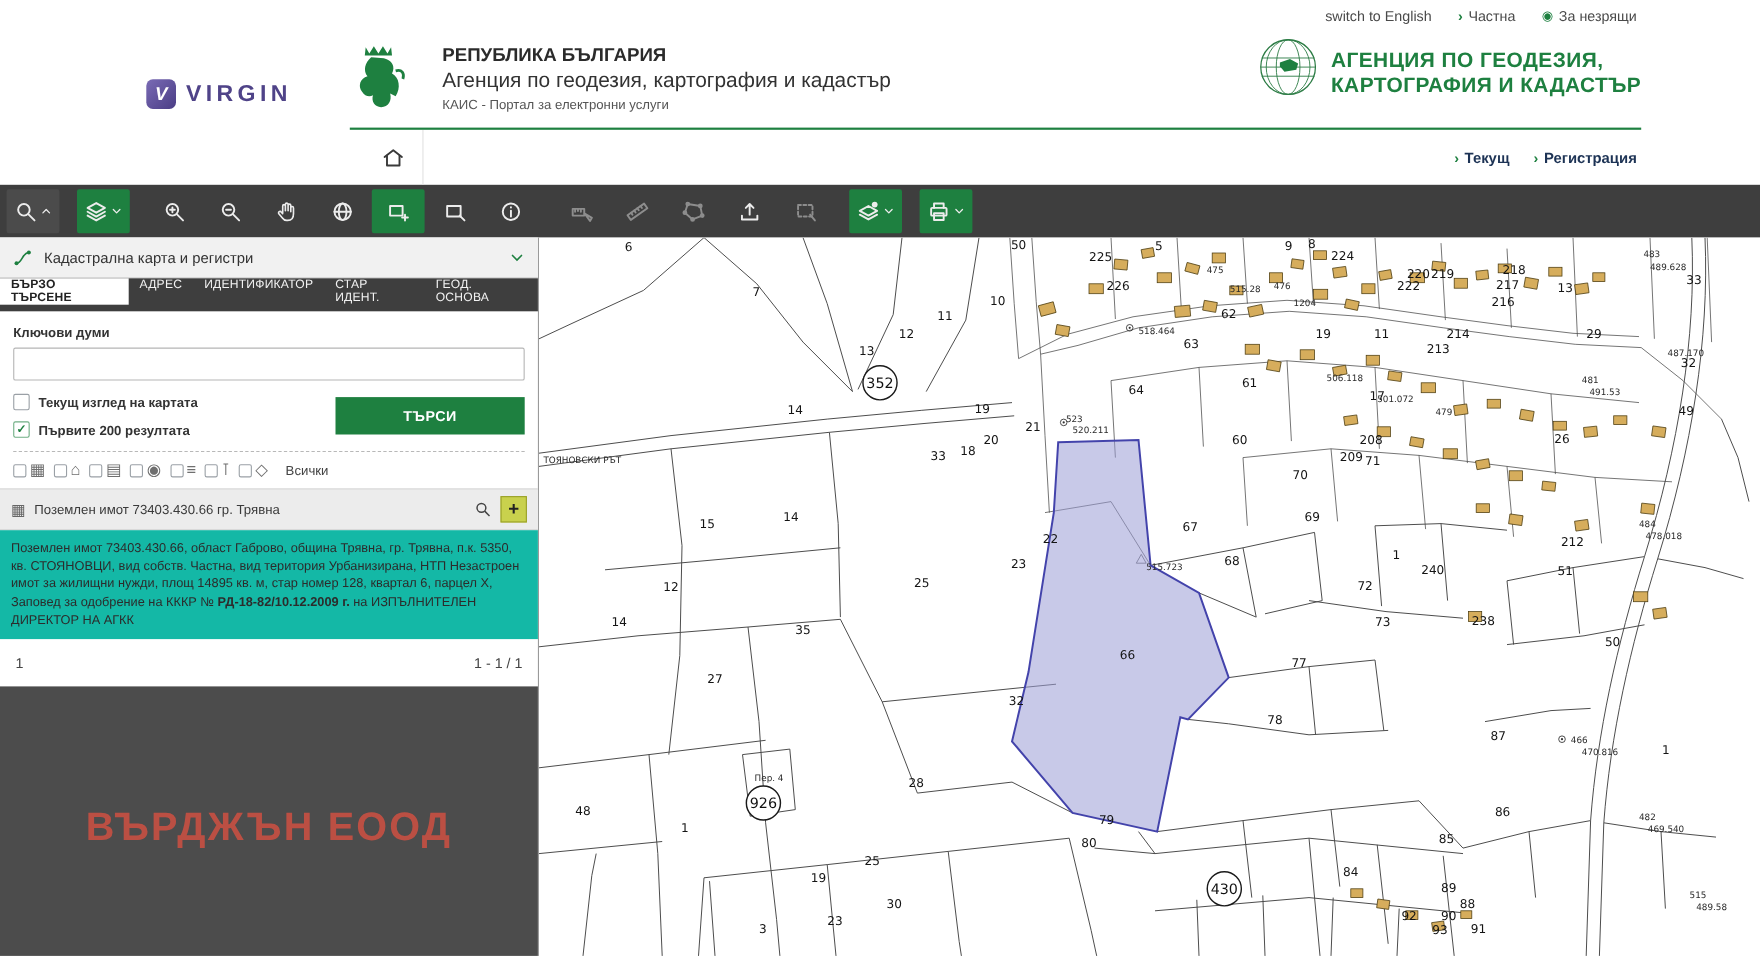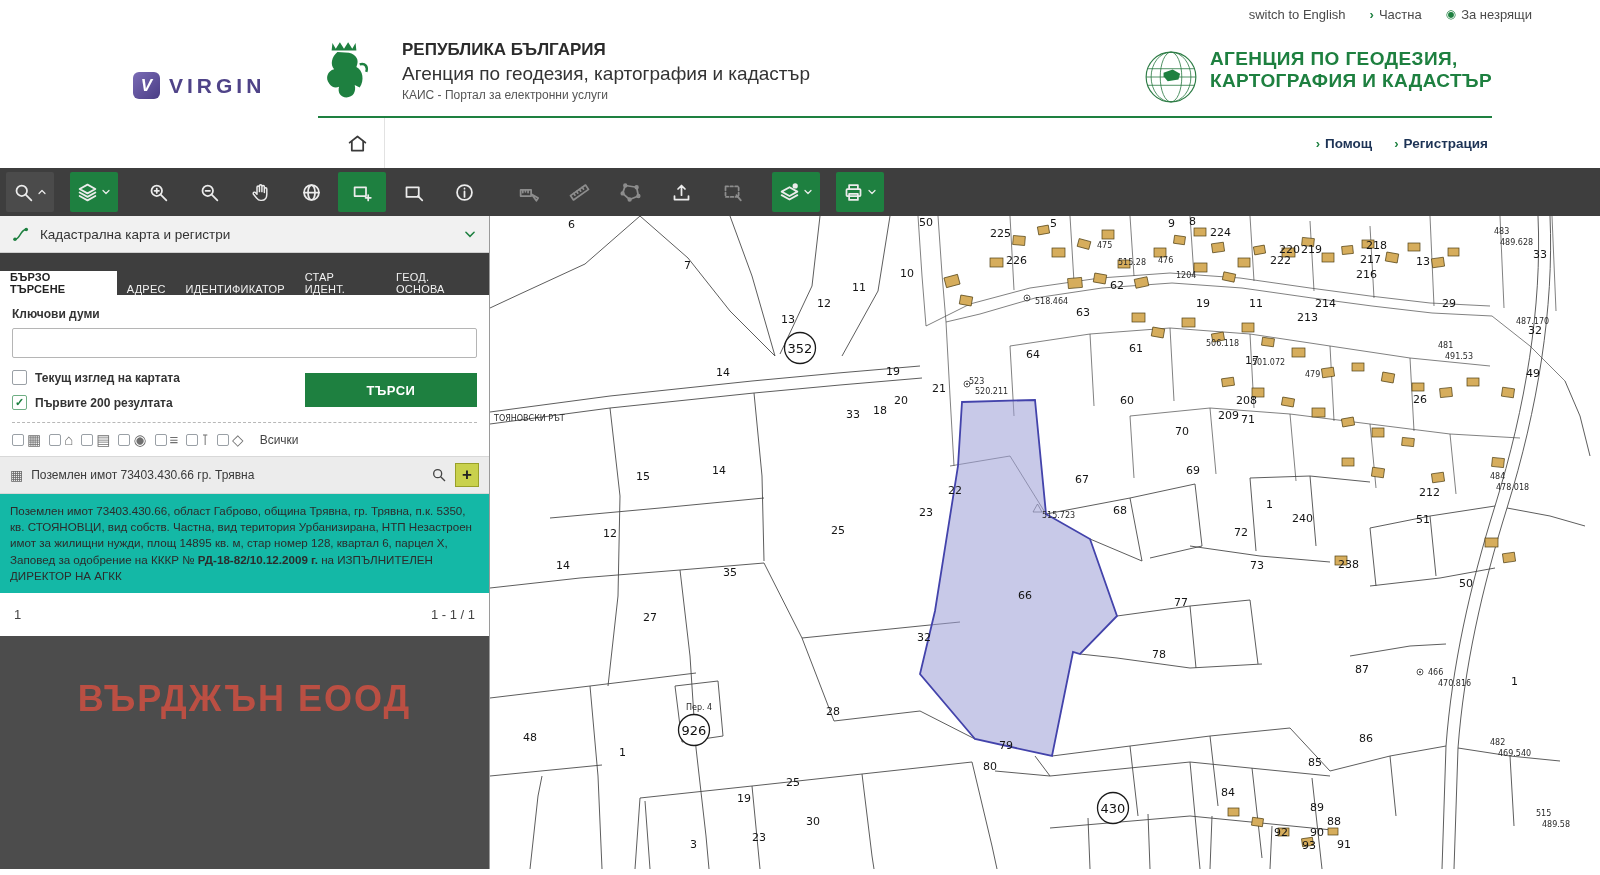--- a/index.html
+++ b/index.html
@@ -1,33 +1,33 @@
 <!DOCTYPE html>
 <html><head>
 <meta charset="utf-8">
 <style>
   html,body{margin:0;padding:0}
   body{width:1600px;height:875px;font-family:"Liberation Sans",sans-serif;background:#fff;overflow:hidden;-webkit-font-smoothing:antialiased}
 
   
-  .topbar{height:28px;display:flex;justify-content:flex-end;align-items:center;gap:24px;padding-right:68px;font-size:13px;color:#4a4a4a}
+  .topbar{height:28px;display:flex;justify-content:flex-end;align-items:center;gap:24px;padding-right:112px;font-size:13px;color:#4a4a4a}
   .toplink{display:flex;align-items:center;gap:5px;cursor:pointer}
   .garrow{color:#1e8040;font-weight:bold;font-size:13px}
   .eyeicon{color:#1e8040;font-size:12px}
 
   
   .header{height:90px;position:relative}
   .virgin{position:absolute;left:133px;top:44px;display:flex;align-items:center;gap:9px}
   .vbox{width:27px;height:27px;border-radius:6px;background:linear-gradient(135deg,#7a6bb5,#4a3d85);color:#fff;display:flex;align-items:center;justify-content:center;font-weight:bold;font-style:italic;font-size:17px}
   .vtext{color:#4f4388;font-size:21px;letter-spacing:4px;font-weight:600}
   .gov{position:absolute;left:318px;top:10px;display:flex;gap:32px;align-items:center}
   .gov-republic{font-size:17px;font-weight:bold;color:#2b2b2b}
   .gov-l1{font-size:19px;color:#333;margin-top:3px}
   .gov-l2{font-size:12px;color:#555;margin-top:3px}
-  .agkk{position:absolute;right:108px;top:20px;display:flex;align-items:flex-start;gap:10px}
+  .agkk{position:absolute;right:108px;top:4px;display:flex;align-items:flex-end;gap:10px}
   .agkk-text{color:#1e8040;font-weight:bold;font-size:19px;line-height:1.18;letter-spacing:.4px}
   .header-rule{position:absolute;left:318px;right:108px;bottom:0;height:2px;background:#1e8040}
 
   
   .navbar{height:50px;display:flex;align-items:stretch;padding-left:330px}
   .nav-home{width:54px;display:flex;align-items:center;justify-content:center;border-right:1px solid #e2e2e2;cursor:pointer;color:#3a3a3a}
   .nav-item{display:flex;align-items:center;padding:0 26px;font-size:13.5px;font-weight:bold;color:#4a4a4a;border-right:1px solid #e2e2e2;cursor:pointer;position:relative;letter-spacing:.3px}
   .nav-item.active{color:#1e8040}
   .nav-item.active::before{content:"";position:absolute;top:0;left:0;right:0;height:4px;background:#1e8040}
   .nav-auth{margin-left:auto;display:flex;align-items:center;gap:22px;padding-right:112px}
@@ -41,21 +41,21 @@
   .tb.dim{color:#8d8d8d}
   .ic{width:21px;height:21px;stroke:currentColor;fill:none;stroke-width:2;stroke-linecap:round;stroke-linejoin:round}
   .chv{width:12px;height:12px;stroke:currentColor;fill:none;stroke-width:2.4;stroke-linecap:round;stroke-linejoin:round}
   .sep{width:10px}
 
   
   .main{display:flex;height:653px}
   .sidebar{width:490px;min-width:490px;border-right:1px solid #9a9a9a;display:flex;flex-direction:column;background:#fff;box-sizing:border-box}
   .layer-bar{height:36px;background:#f1f1f1;border-bottom:1px solid #cfcfcf;display:flex;align-items:center;padding:0 12px;gap:10px;font-size:13.5px;color:#333;cursor:pointer}
   .layer-bar .right{margin-left:auto}
-  .tabs{height:42px;background:#3e3e3e;display:flex;align-items:flex-end}
+  .tabs{height:30px;background:#3e3e3e;display:flex;align-items:flex-start}
   .tab{display:flex;align-items:center;padding:0 10px;font-size:11px;color:#f2f2f2;cursor:pointer;letter-spacing:.2px}
   .tab.active{background:#fff;color:#222;font-weight:bold}
   .panel{padding:12px 12px 0}
   .klabel{font-size:12px;font-weight:bold;color:#333;margin-bottom:7px}
   .kinput{width:100%;height:30px;border:1px solid #b5b5b5;box-sizing:border-box;padding:0 8px;font-size:13px;border-radius:2px}
   .search-zone{display:flex;margin-top:12px;align-items:center}
   .cbcol{display:flex;flex-direction:column;gap:10px}
   .cbrow{display:flex;align-items:center;gap:8px;font-size:12px;font-weight:bold;color:#333;cursor:pointer}
   .cb{width:15px;height:15px;border:1.5px solid #9aa0a6;background:#fff;display:inline-flex;align-items:center;justify-content:center;font-size:11px;color:#1e8040;font-weight:bold;box-sizing:border-box;border-radius:2px}
   .cb.checked{border-color:#6fae84}
@@ -65,21 +65,21 @@
   .fpair{display:flex;align-items:center;gap:3px;cursor:pointer}
   .ficon{font-size:15px;color:#6f6f6f;line-height:1}
   .fall{margin-left:8px;cursor:pointer}
   .result-head{background:#ececec;display:flex;align-items:center;gap:8px;padding:4px 10px;font-size:12px;color:#3a3a3a;border-top:1px solid #d8d8d8;border-bottom:1px solid #d8d8d8;cursor:pointer;height:28px}
   .rh-icon{font-size:14px;color:#666}
   .rh-text{flex:1}
   .mini-ic{width:16px;height:16px;stroke:#444;fill:none;stroke-width:2;cursor:pointer}
   .plusbtn{width:24px;height:24px;background:#c9d14d;border:1px solid #99a029;display:flex;align-items:center;justify-content:center;font-size:17px;font-weight:bold;color:#222;cursor:pointer;box-sizing:border-box}
   .result-body{background:#14b8a6;padding:9px 10px;font-size:11.6px;line-height:1.4;color:#2c2c2c}
   .pager{display:flex;justify-content:space-between;padding:14px;font-size:13px;color:#444}
-  .watermark-zone{flex:1;background:#4c4c4c;display:flex;justify-content:center;padding-top:42px}
+  .watermark-zone{flex:1;background:#4c4c4c;display:flex;justify-content:center;padding-top:107px}
   .watermark{font-size:36px;font-weight:bold;color:rgba(212,80,66,.82);letter-spacing:2px}
 
   
   .map{flex:1;position:relative;background:#fff;overflow:hidden}
   #mapsvg{position:absolute;left:0;top:0}
   .pline{fill:none;stroke:#4b4b4b;stroke-width:.9}
   .pline2{fill:none;stroke:#4b4b4b;stroke-width:.7}
   .hl{fill:rgba(155,157,214,.55);stroke:#4343ab;stroke-width:1.8}
   .bld{fill:#d6ad5c;stroke:#4f3f12;stroke-width:.7}
   .mlbl{font-family:"DejaVu Sans",sans-serif;font-size:11px;fill:#141414}
@@ -142,21 +142,21 @@
 <div class="navbar">
   <div class="nav-home">
     <svg class="ic" viewBox="0 0 24 24" style="stroke:#3a3a3a">
         <path d="M3,11 L12,4 L21,11"></path>
         <path d="M5.5,9.8 V20 h13 V9.8"></path>
       </svg>
   </div>
   <div class="nav-auth">
     <span class="auth-link">
         <span class="garrow">›</span>
-        <span>Помощ</span>
+        <span>Текущ</span>
       </span>
     <span class="auth-link">
         <span class="garrow">›</span>
         <span>Регистрация</span>
       </span>
   </div>
 </div>
 
 <div class="toolbar">
   <div class="tb lighter">

